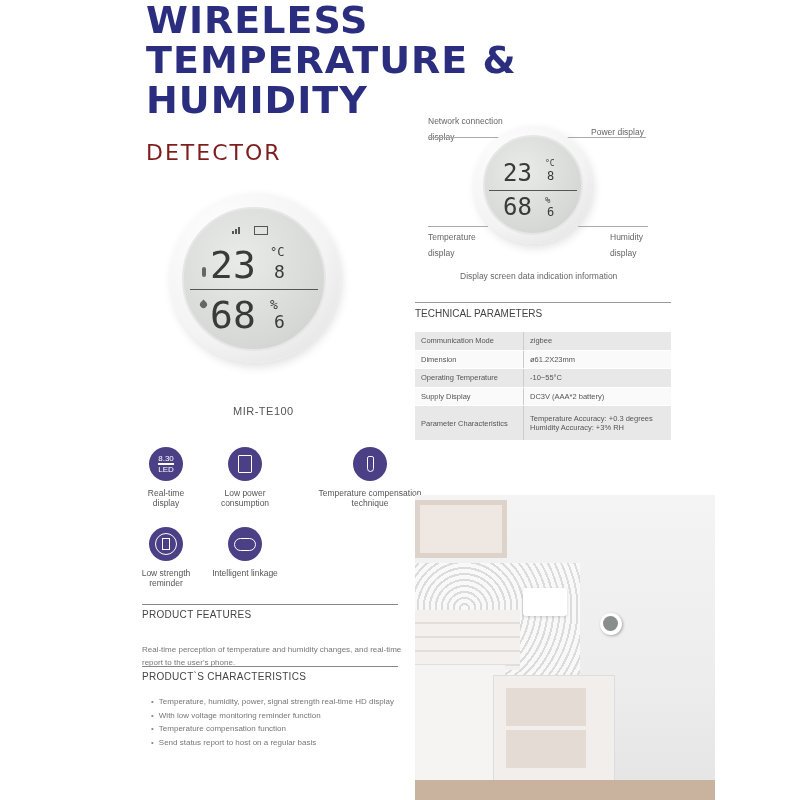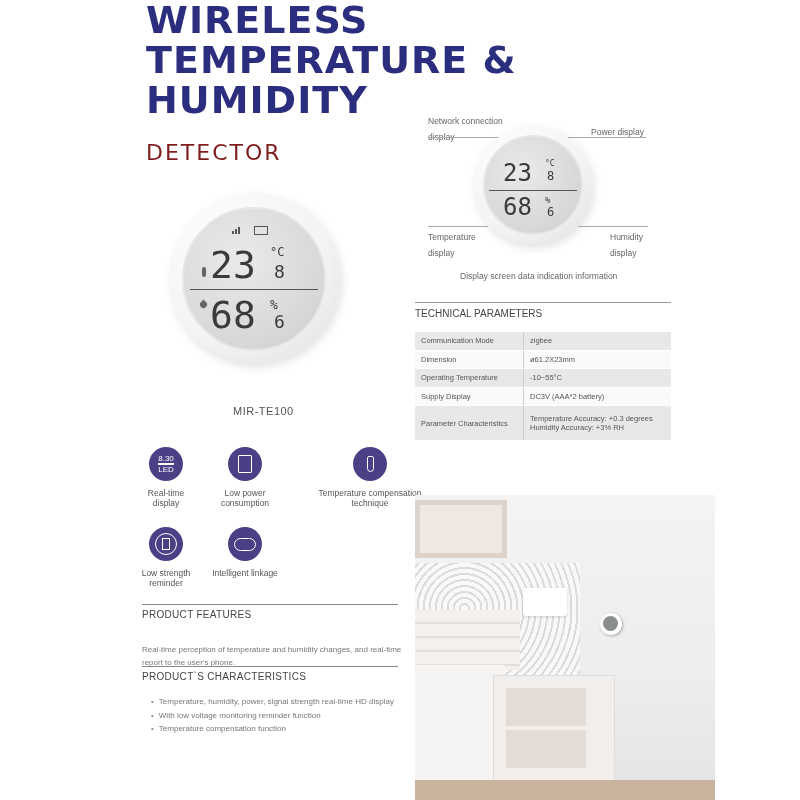--- a/index.html
+++ b/index.html
@@ -106,20 +106,21 @@
 <div class="section-rule" style="top:604px;"></div>
 <div class="section-head" style="top:609px;">PRODUCT FEATURES</div>
 <div class="para" style="top:625px;margin-top:18px;">Real-time perception of temperature and humidity changes, and real-time report to the user's phone.</div>
 
 <div class="section-rule" style="top:666px;"></div>
 <div class="section-head" style="top:671px;">PRODUCT`S  CHARACTERISTICS</div>
 <ul class="bullets">
   <li>Temperature, humidity, power, signal strength real-time HD display</li>
   <li>With low voltage monitoring reminder function</li>
   <li>Temperature compensation function</li>
+  <li>Send status report to host on a regular basis</li>
 </ul>
 
 <div class="anno" style="left:428px;top:113px;width:90px;">Network connection display</div>
 <div class="anno-line" style="left:428px;top:137px;width:90px;"></div>
 <div class="anno" style="left:591px;top:124px;">Power display</div>
 <div class="anno-line" style="left:566px;top:137px;width:80px;"></div>
 <div class="device" style="left:474px;top:126px;width:118px;height:118px;">
   <div class="lcd" style="left:9px;top:9px;width:96px;height:96px;">
     <div class="lcd-digits" style="left:18px;top:22px;font-size:24px;">23</div>
     <div class="lcd-digits" style="left:60px;top:22px;font-size:8px;">°C</div>

